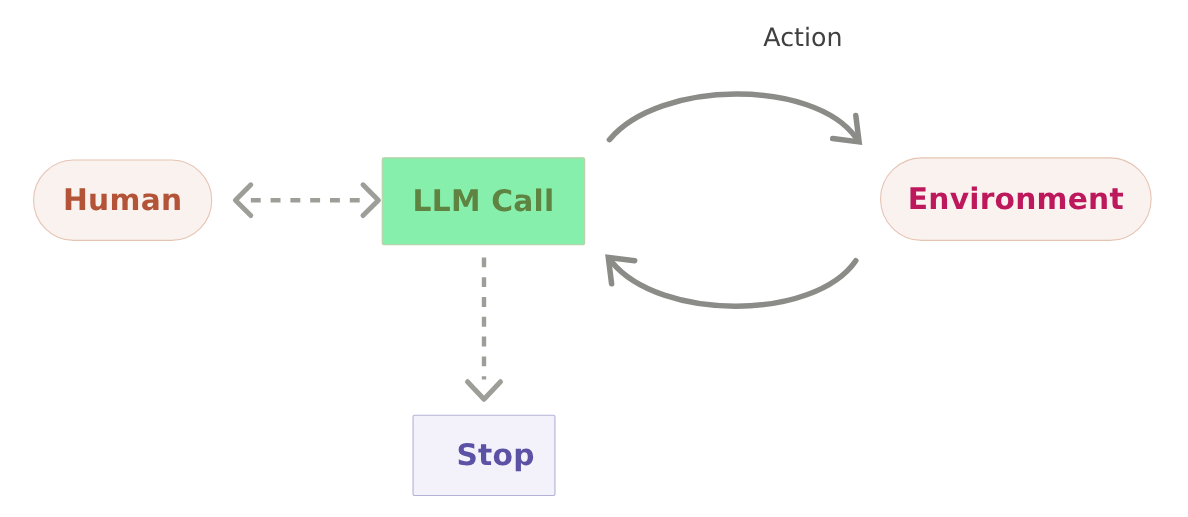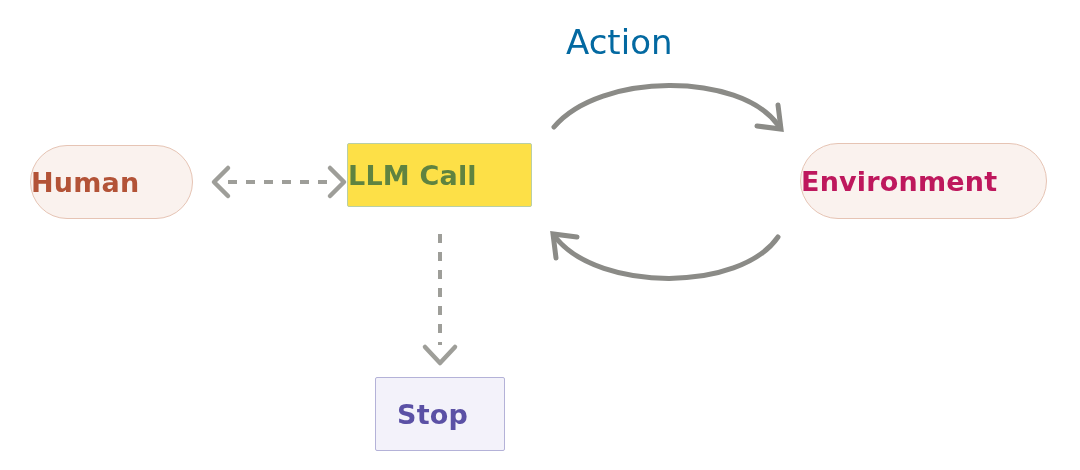--- a/index.html
+++ b/index.html
@@ -16,20 +16,21 @@
     height: 470px;
     background: #ffffff;
     overflow: hidden;
   }
 
   
   .node {
     position: absolute;
     display: flex;
     align-items: center;
+    justify-content: center;
     box-sizing: border-box;
     font-weight: bold;
     letter-spacing: 0.2px;
     white-space: nowrap;
   }
 
   .node-human {
     left: 30px;
     top: 145px;
     width: 163px;
@@ -38,23 +39,23 @@
     background: #faf2ee;
     border: 1.6px solid #e6c4b4;
     color: #b35337;
     font-size: 27px;
   }
 
   .node-llm {
     left: 347px;
     top: 143px;
     width: 185px;
-    height: 64px;
+    height: 80px;
     border-radius: 2px;
-    background: #fde047;
+    background: #86efac;
     border: 1.4px solid #b9cfa6;
     color: #5f8340;
     font-size: 27px;
   }
 
   .node-environment {
     left: 800px;
     top: 143px;
     width: 247px;
     height: 76px;
@@ -74,25 +75,25 @@
     background: #f3f2fa;
     border: 1.6px solid #b4b2d8;
     color: #5b51a5;
     font-size: 27px;
     padding-left: 21px;
   }
 
   
   .edge-label {
     position: absolute;
-    color: #0369a1;
-    font-size: 34px;
+    color: #404040;
+    font-size: 23px;
     font-weight: normal;
     white-space: nowrap;
-    text-align: left;
+    text-align: right;
   }
   .label-action {
     left: 566px;
     top: 22px;
     width: 200px;
   }
   .label-feedback {
     left: 566px;
     top: 305px;
     width: 200px;

